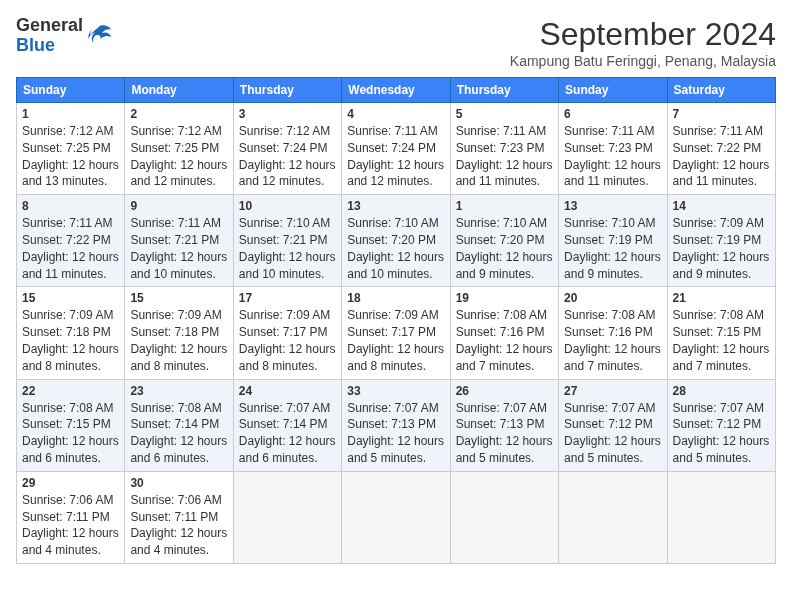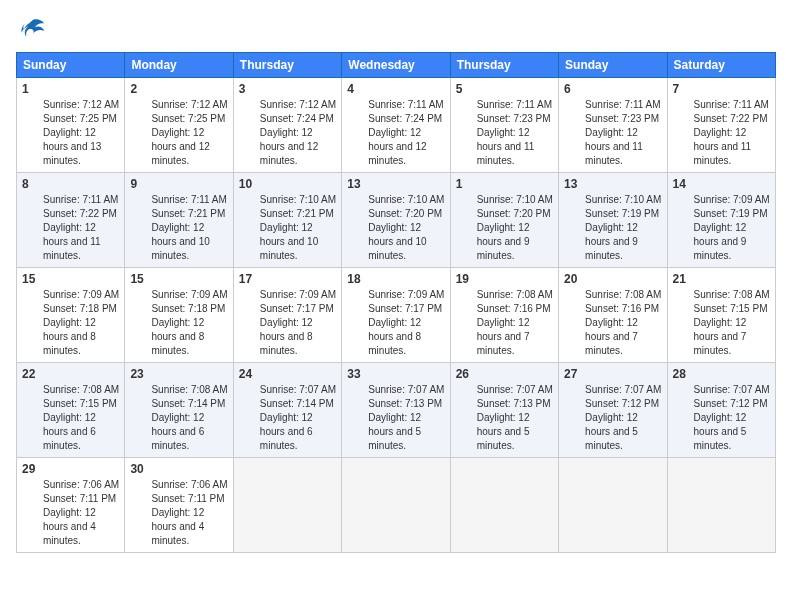--- a/index.html
+++ b/index.html
@@ -71,37 +71,46 @@
     .calendar td.empty {
       background: #f5f5f5;
     }
     .day-num {
       font-size: 12px;
       font-weight: bold;
       display: block;
       margin-bottom: 2px;
     }
     .day-info {
-      font-size: 10px;
+      font-size: 12px;
       line-height: 1.4;
       color: #333;
-      margin-left: 21px;
     }
     .row-shade td {
       background: #f0f4fa;
     }
   </style>
 </head>
 <body>
 
 <div class="header">
   <div class="logo">
+    <div>
+      <div class="logo-text">
+        <span class="general">General</span><br>
+        <span class="blue">Blue</span>
+      </div>
+    </div>
     <svg class="logo-bird" viewBox="0 0 30 30">
       <path d="M15 5 C18 2, 26 4, 28 8 C24 7, 20 9, 18 12 C22 10, 27 12, 28 16 C24 14, 19 15, 16 19 C18 16, 16 13, 12 14 C10 15, 8 18, 9 22 C6 19, 7 14, 11 11 C8 12, 5 14, 4 18 C3 14, 5 9, 10 7 C7 8, 5 11, 6 14 C8 10, 12 8, 15 5Z" fill="#1a6bb5"></path>
     </svg>
+  </div>
+  <div class="title-block">
+    <div class="month-year">September 2024</div>
+    <div class="location">Kampung Batu Feringgi, Penang, Malaysia</div>
   </div>
 </div>
 
 <table class="calendar">
   <thead>
     <tr>
     <th>Sunday</th>
         <th>Monday</th>
         <th>Thursday</th>
         <th>Wednesday</th>

